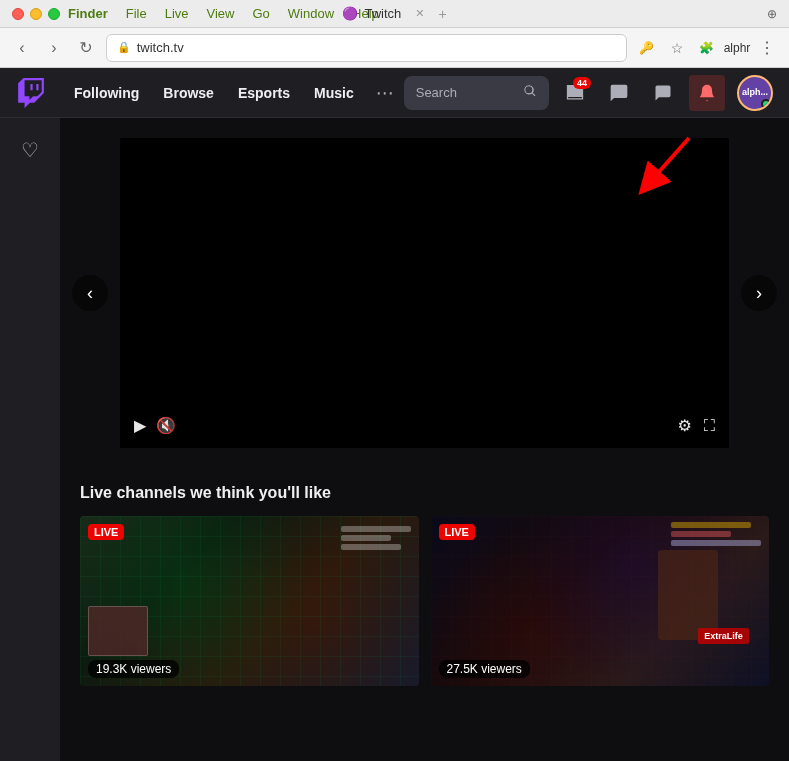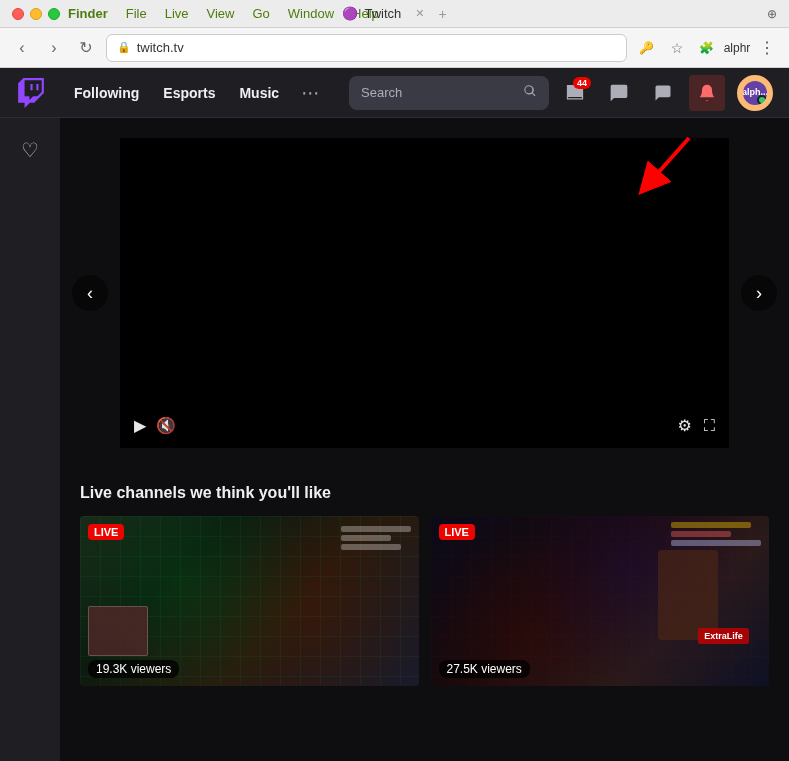--- a/index.html
+++ b/index.html
@@ -219,21 +219,21 @@
       height: 36px;
       border-radius: 50%;
       background: #6441a5;
       display: flex;
       align-items: center;
       justify-content: center;
       cursor: pointer;
       font-size: 11px;
       color: white;
       font-weight: bold;
-      border: 6px solid #fdba74;
+      border: 2px solid #fdba74;
       position: relative;
       margin-left: 4px;
       overflow: hidden;
     }
     .online-dot {
       position: absolute;
       bottom: 0;
       right: 0;
       width: 10px;
       height: 10px;
@@ -525,20 +525,21 @@
 
   <div class="twitch-nav">
 
     <div class="twitch-logo">
       <svg viewBox="0 0 24 24" fill="#9146ff" xmlns="http://www.w3.org/2000/svg">
         <path d="M11.571 4.714h1.715v5.143H11.57zm4.715 0H18v5.143h-1.714zM6 0L1.714 4.286v15.428h5.143V24l4.286-4.286h3.428L22.286 12V0zm14.571 11.143l-3.428 3.428h-3.429l-3 3v-3H6.857V1.714h13.714z"></path>
       </svg>
     </div>
 
     <div class="nav-link">Following</div>
+    <div class="nav-link">Browse</div>
     <div class="nav-link">Esports</div>
     <div class="nav-link">Music</div>
     <div class="nav-more">⋯</div>
 
     <div class="nav-spacer"></div>
 
     <div class="search-bar">
       <input type="text" placeholder="Search" style="">
       <span class="search-icon-btn">
         <svg width="14" height="14" viewBox="0 0 24 24" fill="currentColor">

